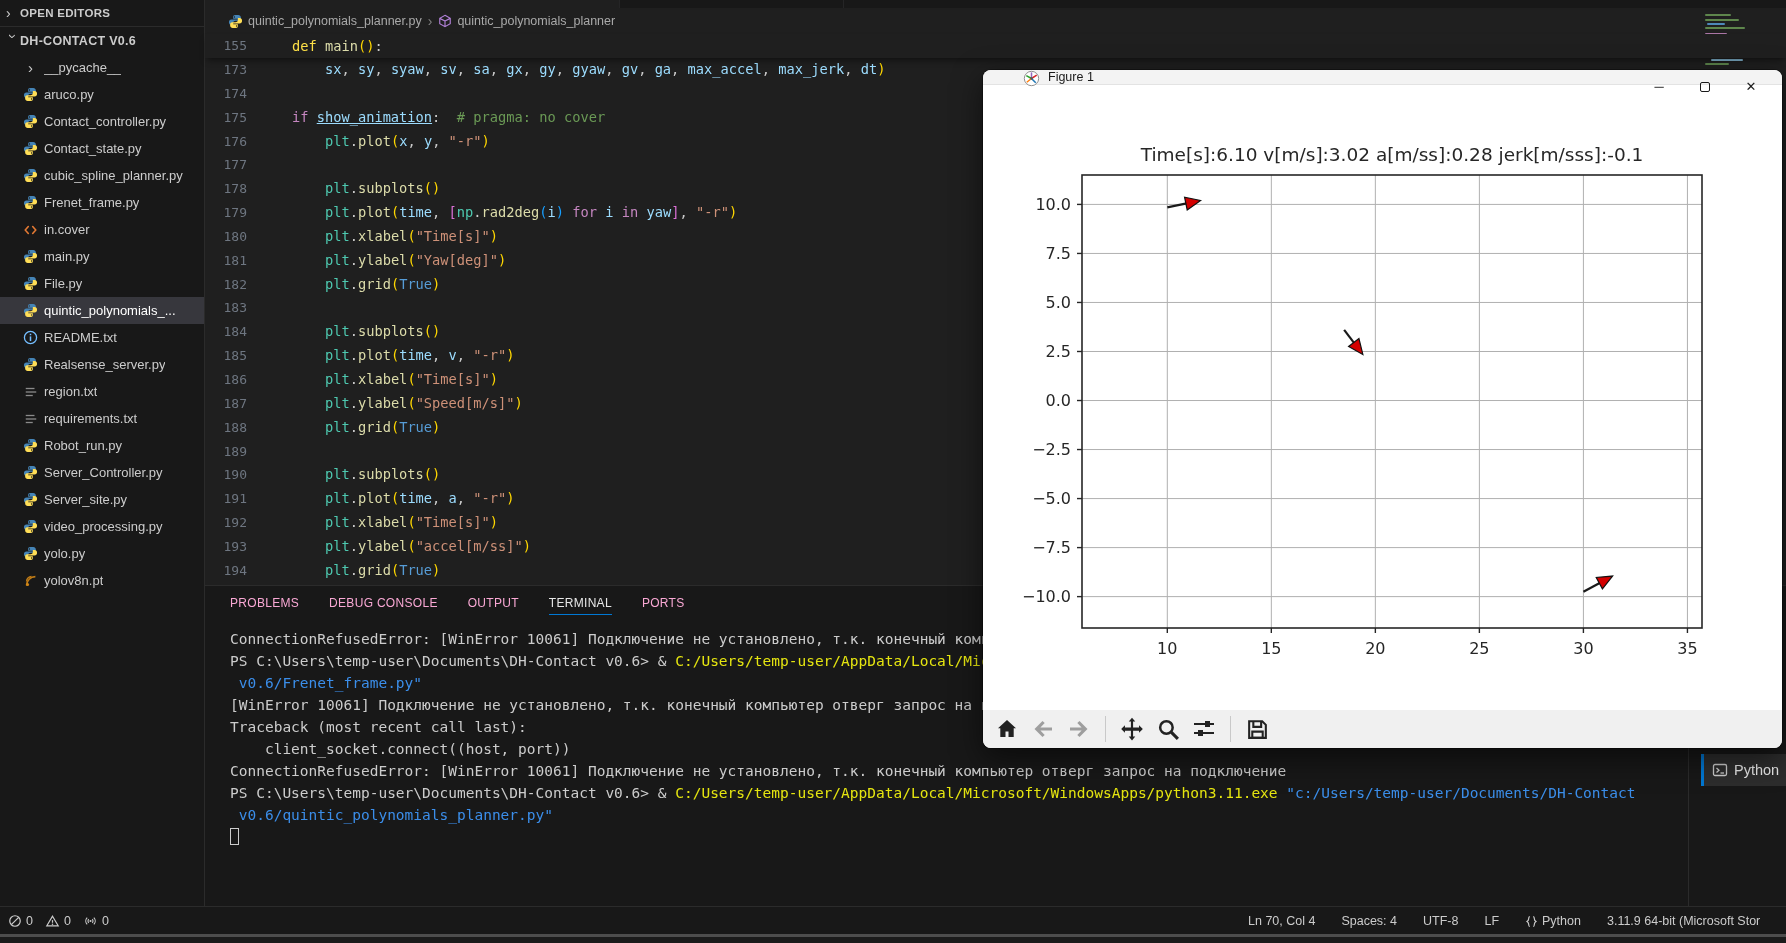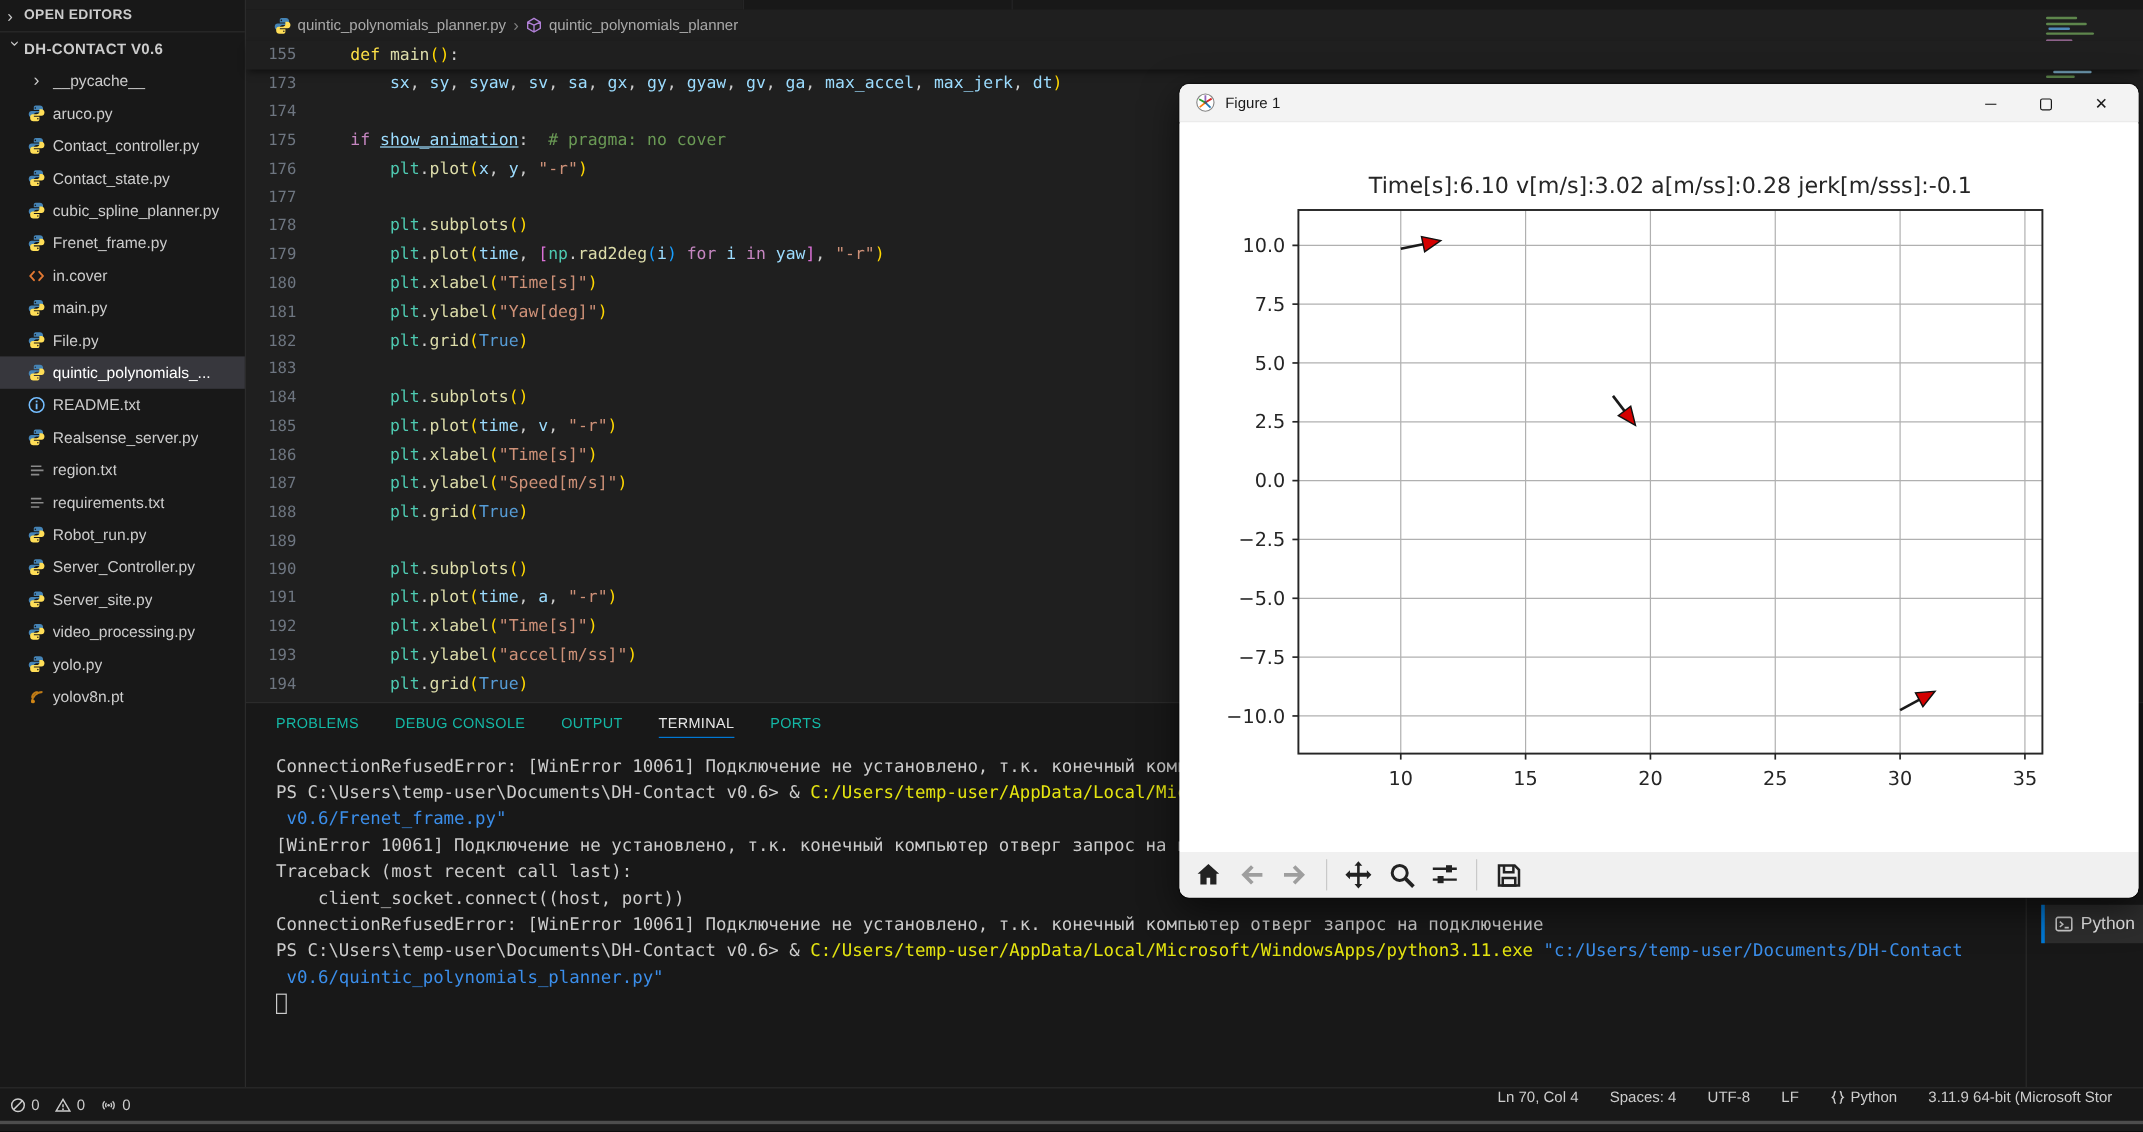--- a/index.html
+++ b/index.html
@@ -35,46 +35,46 @@
   .code-line { position:relative; height:23.85px; }
   .lnum { position:absolute; left:0; top:0; width:42px; text-align:right; color:#6e7681; font-size:13px; line-height:23.85px; }
   .lcode { position:absolute; left:54px; top:0; white-space:pre; font-size:13.7px; line-height:23.85px; }
   #sticky .lcode, #sticky .lnum { line-height:24px; }
   #minimap { left:1705px; top:10px; width:78px; height:58px; }
   #minimap div { position:absolute; height:2px; border-radius:1px; opacity:.85; }
 
   
   #panel { left:205px; top:585px; width:1581px; height:321px; background:#181818; border-top:1px solid #2b2b2b; }
   #panel-tabs { position:absolute; left:25px; top:0; height:33px; display:flex; gap:30px; align-items:center; }
-  .ptab { position:relative; font-size:12px; letter-spacing:.3px; color:#14b8a6; height:33px; display:flex; align-items:center; cursor:pointer; }
+  .ptab { position:relative; font-size:12px; letter-spacing:.3px; color:#f9a8d4; height:33px; display:flex; align-items:center; cursor:pointer; }
   .ptab.active { color:#e7e7e7; }
   .ptab.active::after { content:""; position:absolute; left:0; right:0; bottom:4px; height:1.5px; background:#0078d4; }
   #term { position:absolute; left:25px; top:42px; width:1540px; }
   .tline { white-space:pre; font-size:14.5px; line-height:22px; color:#cccccc; }
   #cursor { width:9px; height:17px; border:1px solid #cccccc; margin-top:2px; }
 
   
   #term-side { left:1688px; top:748px; width:98px; height:158px; background:#181818; border-left:1px solid #2b2b2b; }
   #term-python { position:absolute; left:12px; top:6px; width:86px; height:32px; background:#2d2d2d; display:flex; align-items:center; color:#e7e7e7; font-size:14.5px; }
   #term-python .bar { position:absolute; left:0; top:0; width:3px; height:32px; background:#0078d4; }
   #term-python .ticon { margin:0 6px 0 11px; display:inline-flex; }
 
   
   #statusbar { left:0; top:906px; width:1786px; height:28px; background:#181818; border-top:1px solid #2b2b2b; color:#cccccc; font-size:12.5px; overflow:hidden; }
   #status-left { position:absolute; left:8px; top:0; height:28px; display:flex; gap:12px; align-items:center; }
-  #status-right { position:absolute; left:1248px; top:0; height:28px; display:flex; gap:26px; align-items:flex-start; white-space:nowrap; }
+  #status-right { position:absolute; left:1248px; top:0; height:28px; display:flex; gap:26px; align-items:center; white-space:nowrap; }
   .sitem { display:flex; align-items:center; gap:4px; cursor:pointer; }
   #bottomline1 { left:0; top:934px; width:1786px; height:3px; background:#4d4d4d; }
   #bottomline2 { left:0; top:937px; width:1786px; height:6px; background:#1b1b1b; }
 
   
   #figwin { left:983px; top:70px; width:799px; height:678px; border-radius:8px; background:#ffffff;
     box-shadow:0 10px 30px rgba(0,0,0,.55), 0 0 0 1px rgba(0,0,0,.35); z-index:10; }
-  #fig-titlebar { position:absolute; left:0; top:0; width:100%; height:32px; background:#f3f3f3; border-bottom:1px solid #e3e3e3;
-    border-radius:8px 8px 0 0; display:flex; align-items:center; color:#1a1a1a; font-size:12.5px; }
+  #fig-titlebar { position:absolute; left:0; top:0; width:100%; height:15px; background:#f3f3f3; border-bottom:1px solid #e3e3e3;
+    border-radius:8px 8px 0 0; display:flex; align-items:flex-start; color:#1a1a1a; font-size:12.5px;padding-left:27px; }
   #fig-titlebar .wicon { margin:0 8px 0 13px; display:inline-flex; }
   #fig-buttons { position:absolute; right:8px; top:0; height:33px; display:flex; }
   .wbtn { width:46px; height:33px; display:flex; align-items:center; justify-content:center; color:#1a1a1a; font-size:13px; cursor:pointer; }
   .wbtn .maxbox { width:10px; height:10px; border:1.2px solid #1a1a1a; border-radius:2px; }
   #fig-canvas { position:absolute; left:0; top:33px; width:799px; height:607px; background:#fff; }
   #fig-toolbar { position:absolute; left:0; top:640px; width:799px; height:38px; background:#f0f0f0; border-radius:0 0 8px 8px;
     display:flex; align-items:center; padding-left:10px; gap:8px; }
   .tbtn { width:28px; height:28px; display:flex; align-items:center; justify-content:center; cursor:pointer; }
   .tbsep { width:1px; height:26px; background:#c9c9c9; margin:0 4px; }
 </style>

